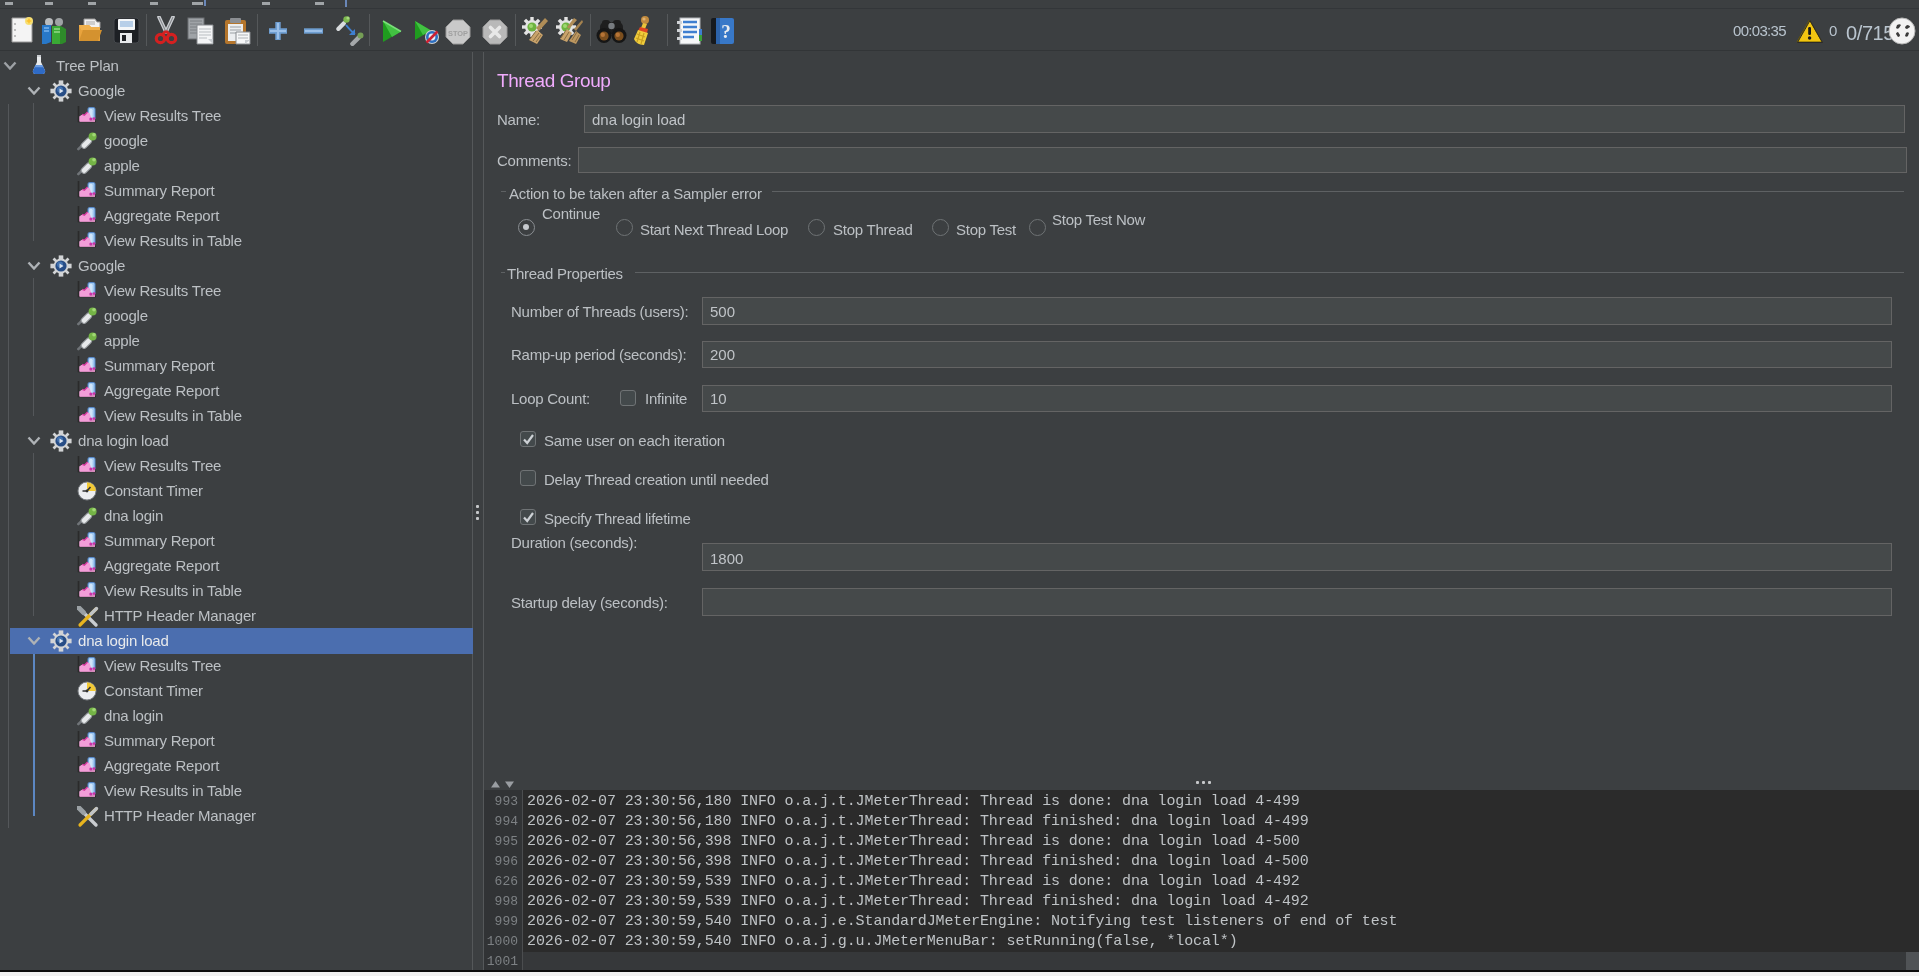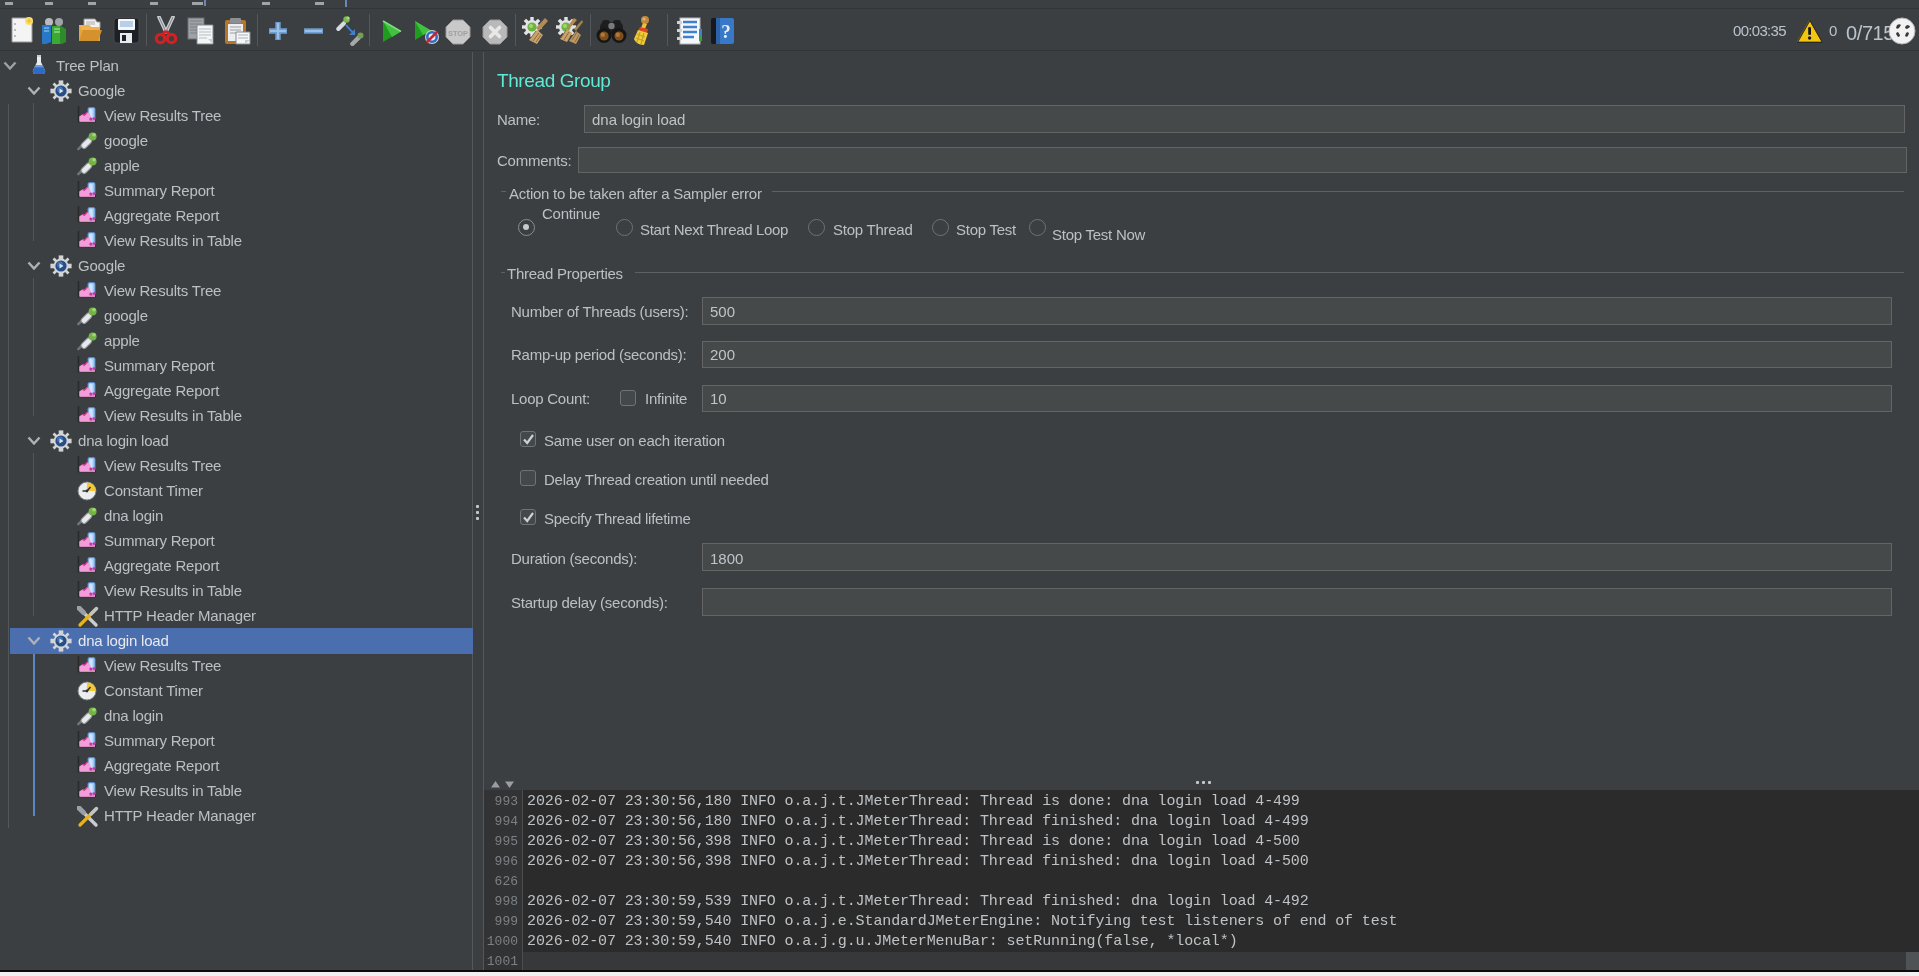--- a/index.html
+++ b/index.html
@@ -566,40 +566,40 @@
       <circle cx="17" cy="12.6" r="1.4" fill="#c733a8"></circle>
     </svg>
 <div class="abs" style="left:104px;top:782px;font-size:15px;letter-spacing:-0.2px;color:#bcc0c4;white-space:pre">View Results in Table</div>
 <svg class="abs" style="left:77px;top:806px" width="22" height="22" viewBox="0 0 22 22">
       <path d="M3 3l16 16" stroke="#c9ccd0" stroke-width="3.4" stroke-linecap="round"></path>
       <path d="M1.5 1.5l5 5" stroke="#9aa0a4" stroke-width="5" stroke-linecap="round"></path>
       <path d="M19 3L3 19" stroke="#e8b41e" stroke-width="3.2" stroke-linecap="round"></path>
       <path d="M19.5 2.5l-5.5 5.5" stroke="#c0c4c8" stroke-width="3.4" stroke-linecap="round"></path>
     </svg>
 <div class="abs" style="left:104px;top:807px;font-size:15px;letter-spacing:-0.2px;color:#bcc0c4;white-space:pre">HTTP Header Manager</div>
-<div class="abs" style="left:497px;top:70px;font-size:19px;letter-spacing:-0.4px;color:#5eead4;white-space:pre">Thread Group</div>
+<div class="abs" style="left:497px;top:70px;font-size:19px;letter-spacing:-0.4px;color:#f0abfc;white-space:pre">Thread Group</div>
 <div class="lbl" style="left:497px;top:111px">Name:</div>
 <div class="fld" style="left:584px;top:105px;width:1321px;height:28px"></div>
 <div class="fldtx" style="left:592px;top:111px">dna login load</div>
 <div class="lbl" style="left:497px;top:152px">Comments:</div>
 <div class="fld" style="left:578px;top:147px;width:1329px;height:26px"></div>
 <div class="abs" style="left:501px;top:191px;width:5px;height:1px;background:#5e6163"></div>
 <div class="lbl" style="left:509px;top:185px">Action to be taken after a Sampler error</div>
 <div class="abs" style="left:772px;top:191px;width:1132px;height:1px;background:#5e6163"></div>
 <div class="radio" style="left:518px;top:219px;border-color:#8a8e92"></div>
     <div class="abs" style="left:523px;top:224px;width:6px;height:6px;border-radius:50%;background:#c6cace"></div>
 <div class="lbl" style="left:542px;top:205px">Continue</div>
 <div class="radio" style="left:616px;top:219px"></div>
 <div class="lbl" style="left:640px;top:221px;letter-spacing:-0.35px">Start Next Thread Loop</div>
 <div class="radio" style="left:808px;top:219px"></div>
 <div class="lbl" style="left:833px;top:221px">Stop Thread</div>
 <div class="radio" style="left:932px;top:219px"></div>
 <div class="lbl" style="left:956px;top:221px">Stop Test</div>
 <div class="radio" style="left:1029px;top:219px"></div>
-<div class="lbl" style="left:1052px;top:226px">Stop Test Now</div>
+<div class="lbl" style="left:1052px;top:211px">Stop Test Now</div>
 <div class="abs" style="left:501px;top:272px;width:4px;height:1px;background:#5e6163"></div>
 <div class="lbl" style="left:507px;top:265px">Thread Properties</div>
 <div class="abs" style="left:635px;top:272px;width:1269px;height:1px;background:#5e6163"></div>
 <div class="lbl" style="left:511px;top:303px">Number of Threads (users):</div>
 <div class="fld" style="left:702px;top:297px;width:1190px;height:28px"></div>
 <div class="fldtx" style="left:710px;top:303px">500</div>
 <div class="lbl" style="left:511px;top:346px">Ramp-up period (seconds):</div>
 <div class="fld" style="left:702px;top:341px;width:1190px;height:27px"></div>
 <div class="fldtx" style="left:710px;top:346px">200</div>
 <div class="lbl" style="left:511px;top:390px">Loop Count:</div>
@@ -612,21 +612,21 @@
       <path d="M2 6.5l3.2 3.5L11 2" fill="none" stroke="#cdd1d5" stroke-width="2.2"></path>
     </svg>
 <div class="lbl" style="left:544px;top:432px">Same user on each iteration</div>
 <div class="cb" style="left:520px;top:470px"></div>
 <div class="lbl" style="left:544px;top:471px">Delay Thread creation until needed</div>
 <div class="cb" style="left:520px;top:509px"></div>
     <svg class="abs" style="left:522px;top:511px" width="13" height="13" viewBox="0 0 13 13">
       <path d="M2 6.5l3.2 3.5L11 2" fill="none" stroke="#cdd1d5" stroke-width="2.2"></path>
     </svg>
 <div class="lbl" style="left:544px;top:510px">Specify Thread lifetime</div>
-<div class="lbl" style="left:511px;top:550px">Duration (seconds):</div>
+<div class="lbl" style="left:511px;top:534px">Duration (seconds):</div>
 <div class="fld" style="left:702px;top:543px;width:1190px;height:28px"></div>
 <div class="fldtx" style="left:710px;top:550px">1800</div>
 <div class="lbl" style="left:511px;top:594px">Startup delay (seconds):</div>
 <div class="fld" style="left:702px;top:588px;width:1190px;height:28px"></div>
 <div class="abs" style="left:484px;top:790px;width:1435px;height:181px;background:#2b2b2b"></div>
 <div class="abs" style="left:523px;top:952px;width:1396px;height:18px;background:#36383a"></div>
 <svg class="abs" style="left:491px;top:781px" width="9" height="7" viewBox="0 0 9 7">
       <path d="M0 6.5L4.5 0 9 6.5z" fill="#9a9ea2"></path>
     </svg>
 <svg class="abs" style="left:505px;top:781px" width="9" height="7" viewBox="0 0 9 7">
@@ -639,20 +639,21 @@
 <div class="abs" style="left:522px;top:790px;width:1px;height:181px;background:#4b4d4f"></div>
 <div class="abs" style="left:484px;top:794px;width:34px;font-size:13px;font-family:'Liberation Mono',monospace;color:#7d8184;text-align:right;white-space:pre">993</div>
 <div class="abs" style="left:527px;top:793px;font-size:15px;font-family:'Liberation Mono',monospace;color:#bfc3c6;white-space:pre;letter-spacing:-0.12px">2026-02-07 23:30:56,180 INFO o.a.j.t.JMeterThread: Thread is done: dna login load 4-499</div>
 <div class="abs" style="left:484px;top:814px;width:34px;font-size:13px;font-family:'Liberation Mono',monospace;color:#7d8184;text-align:right;white-space:pre">994</div>
 <div class="abs" style="left:527px;top:813px;font-size:15px;font-family:'Liberation Mono',monospace;color:#bfc3c6;white-space:pre;letter-spacing:-0.12px">2026-02-07 23:30:56,180 INFO o.a.j.t.JMeterThread: Thread finished: dna login load 4-499</div>
 <div class="abs" style="left:484px;top:834px;width:34px;font-size:13px;font-family:'Liberation Mono',monospace;color:#7d8184;text-align:right;white-space:pre">995</div>
 <div class="abs" style="left:527px;top:833px;font-size:15px;font-family:'Liberation Mono',monospace;color:#bfc3c6;white-space:pre;letter-spacing:-0.12px">2026-02-07 23:30:56,398 INFO o.a.j.t.JMeterThread: Thread is done: dna login load 4-500</div>
 <div class="abs" style="left:484px;top:854px;width:34px;font-size:13px;font-family:'Liberation Mono',monospace;color:#7d8184;text-align:right;white-space:pre">996</div>
 <div class="abs" style="left:527px;top:853px;font-size:15px;font-family:'Liberation Mono',monospace;color:#bfc3c6;white-space:pre;letter-spacing:-0.12px">2026-02-07 23:30:56,398 INFO o.a.j.t.JMeterThread: Thread finished: dna login load 4-500</div>
 <div class="abs" style="left:484px;top:874px;width:34px;font-size:13px;font-family:'Liberation Mono',monospace;color:#7d8184;text-align:right;white-space:pre">626</div>
+<div class="abs" style="left:527px;top:873px;font-size:15px;font-family:'Liberation Mono',monospace;color:#bfc3c6;white-space:pre;letter-spacing:-0.12px">2026-02-07 23:30:59,539 INFO o.a.j.t.JMeterThread: Thread is done: dna login load 4-492</div>
 <div class="abs" style="left:484px;top:894px;width:34px;font-size:13px;font-family:'Liberation Mono',monospace;color:#7d8184;text-align:right;white-space:pre">998</div>
 <div class="abs" style="left:527px;top:893px;font-size:15px;font-family:'Liberation Mono',monospace;color:#bfc3c6;white-space:pre;letter-spacing:-0.12px">2026-02-07 23:30:59,539 INFO o.a.j.t.JMeterThread: Thread finished: dna login load 4-492</div>
 <div class="abs" style="left:484px;top:914px;width:34px;font-size:13px;font-family:'Liberation Mono',monospace;color:#7d8184;text-align:right;white-space:pre">999</div>
 <div class="abs" style="left:527px;top:913px;font-size:15px;font-family:'Liberation Mono',monospace;color:#bfc3c6;white-space:pre;letter-spacing:-0.12px">2026-02-07 23:30:59,540 INFO o.a.j.e.StandardJMeterEngine: Notifying test listeners of end of test</div>
 <div class="abs" style="left:484px;top:934px;width:34px;font-size:13px;font-family:'Liberation Mono',monospace;color:#7d8184;text-align:right;white-space:pre">1000</div>
 <div class="abs" style="left:527px;top:933px;font-size:15px;font-family:'Liberation Mono',monospace;color:#bfc3c6;white-space:pre;letter-spacing:-0.12px">2026-02-07 23:30:59,540 INFO o.a.j.g.u.JMeterMenuBar: setRunning(false, *local*)</div>
 <div class="abs" style="left:484px;top:954px;width:34px;font-size:13px;font-family:'Liberation Mono',monospace;color:#7d8184;text-align:right;white-space:pre">1001</div>
 <div class="abs" style="left:1906px;top:952px;width:13px;height:18px;background:#505356"></div>
 <div class="abs" style="left:0;top:970px;width:1919px;height:2px;background:#0c0c0c"></div>
 <div class="abs" style="left:0;top:972px;width:1919px;height:4px;background:#f1f1f1"></div>

